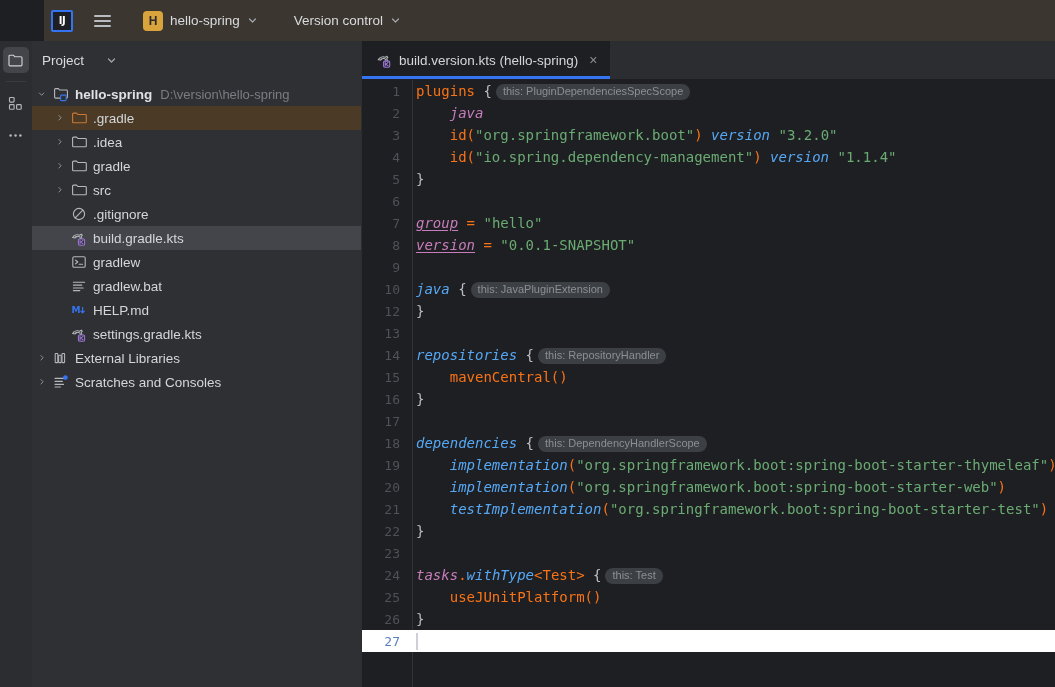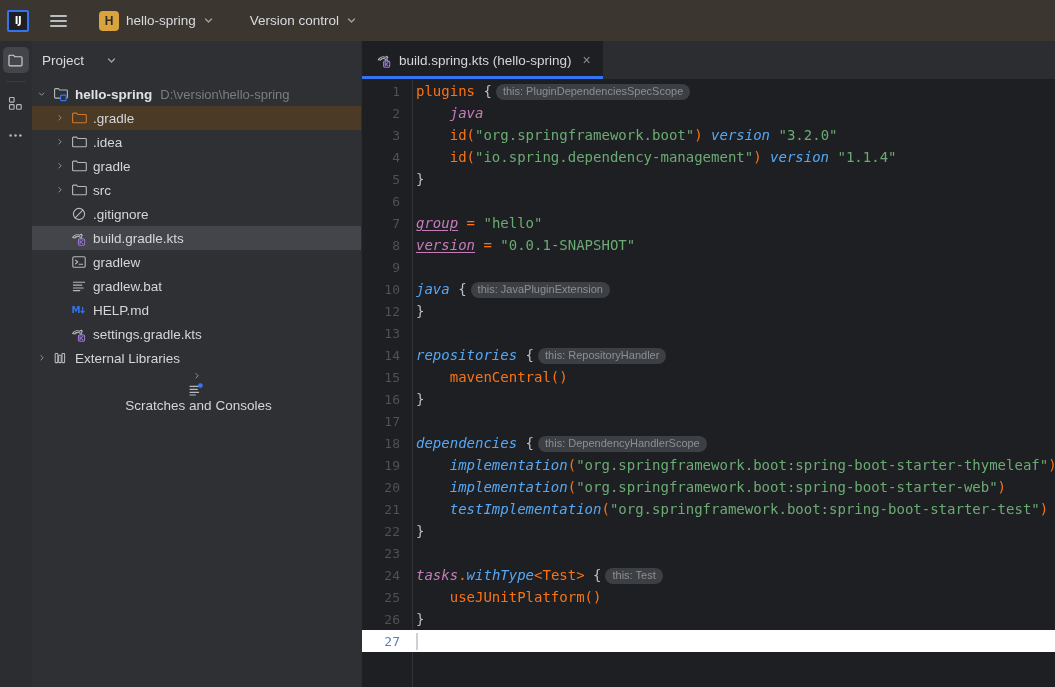--- a/index.html
+++ b/index.html
@@ -16,20 +16,21 @@
   }
   .app { position: relative; width: 1055px; height: 687px; display: flex; flex-direction: column; }
 
   
   .titlebar {
     height: 41px; flex: none;
     background: #3b3630;
     display: flex; align-items: center;
     padding-left: 5px;
     box-sizing: border-box;
+    margin-left: 44px;
   }
   .ij-logo {
     width: 22px; height: 22px; margin: 0 6px 0 2px;
     border: 2px solid #3574f0; border-radius: 2px;
     background: #1e1f22;
     display: flex; align-items: center; justify-content: center;
     font-family: "DejaVu Sans", sans-serif;
     font-size: 10px; font-weight: bold; color: #ffffff;
     letter-spacing: -0.5px;
     box-sizing: border-box;
@@ -379,21 +380,21 @@
             </span>
             <span class="ticon">
               <svg width="16" height="16" viewBox="0 0 16 16">
                 <rect x="2.2" y="3.4" width="2.6" height="9.2" rx="0.5" fill="none" stroke="#b4b7bc" stroke-width="1.05"></rect>
                 <rect x="5.6" y="5.2" width="2.6" height="7.4" rx="0.5" fill="none" stroke="#b4b7bc" stroke-width="1.05"></rect>
                 <rect x="9" y="3.4" width="2.6" height="9.2" rx="0.5" fill="none" stroke="#b4b7bc" stroke-width="1.05"></rect>
               </svg>
             </span>
             <span class="tlabel">External Libraries</span>
           </div>
-          <div class="trow" style="padding-left: 4px; flex-direction: column;">
+          <div class="trow" style="padding-left: 4px;">
             <span class="twist">
               <svg width="12" height="12" viewBox="0 0 16 16">
                 <path d="M5 3.2 L8 6.2 L5 9.2" fill="none" stroke="#9a9da2" stroke-width="1.2" stroke-linecap="round" stroke-linejoin="round" transform="translate(1.5,1.5)"></path>
               </svg>
             </span>
             <span class="ticon">
               <svg width="16" height="16" viewBox="0 0 16 16">
                 <path d="M2 4.3h9M2 7.3h7.4M2 10.3h8.6M2 13h5.4" stroke="#b4b7bc" stroke-width="1.15" stroke-linecap="round"></path>
                 <circle cx="12.4" cy="3.6" r="2.4" fill="#3574f0"></circle>
               </svg>
@@ -407,21 +408,21 @@
       <div class="tabbar">
         <div class="tab">
           <span>
             <svg width="16" height="16" viewBox="0 0 16 16">
               <path d="M2.2 7.8c1.5-2.6 4.6-3.6 7.1-2.4l1.6-1.1 1 1.2-1.2 1.2c.7 1 .9 2.2.5 3.2l-1.3-.5c.2-.8 0-1.6-.6-2.2-1.2-1.2-3.4-.8-4.7.9z" fill="none" stroke="#b4b7bc" stroke-width="1.05" stroke-linejoin="round"></path>
               <circle cx="5.1" cy="7.3" r="0.75" fill="#b4b7bc"></circle>
               <rect x="7.6" y="9.1" width="6.1" height="6.1" rx="1.1" fill="#1e1f22" stroke="#9b77d4" stroke-width="1.1"></rect>
               <path d="M9.2 10.4v3.5M12.1 10.4l-2.1 1.8 2.1 1.7" fill="none" stroke="#9b77d4" stroke-width="1.1" stroke-linecap="round" stroke-linejoin="round"></path>
             </svg>
           </span>
-          <span class="tname">build.spring.kts (hello-spring)</span>
+          <span class="tname">build.version.kts (hello-spring)</span>
           <span class="tclose">×</span>
           <div class="underline"></div>
         </div>
       </div>
 
       <div class="code-wrap">
         <div class="gutter-sep"></div>
         <div class="code-scroll" id="code">
             <div class="line">
               <span class="lnum">1</span>

